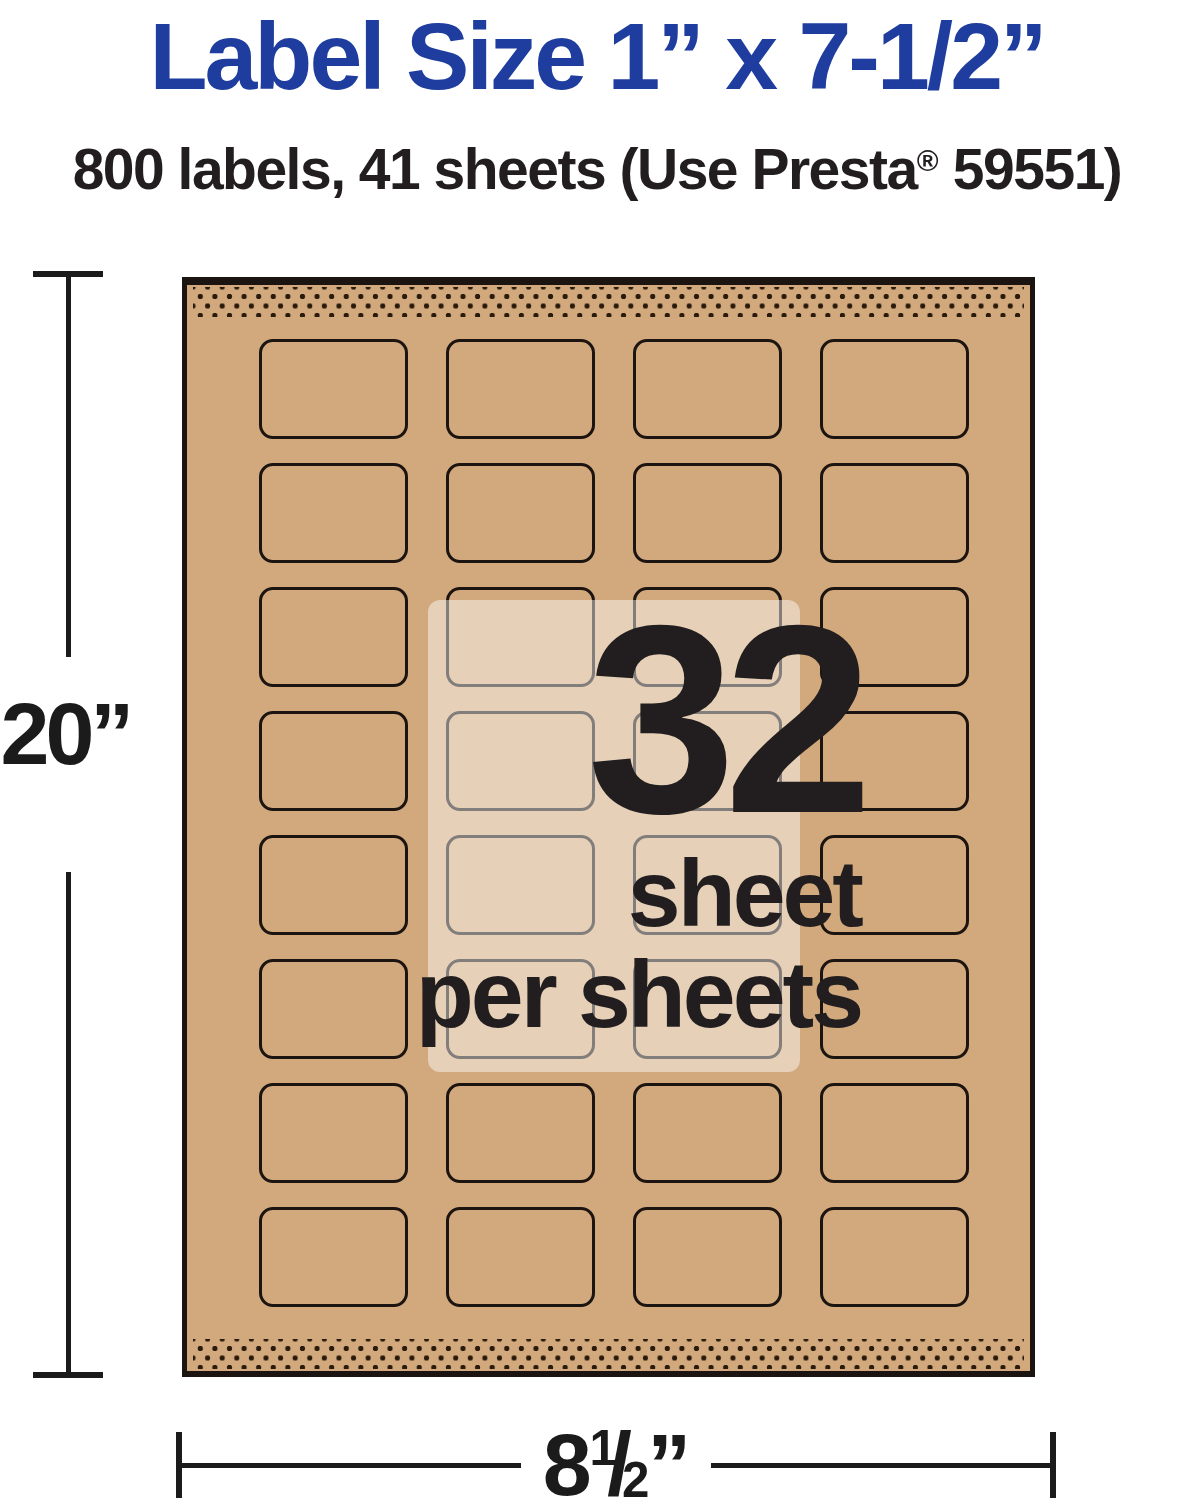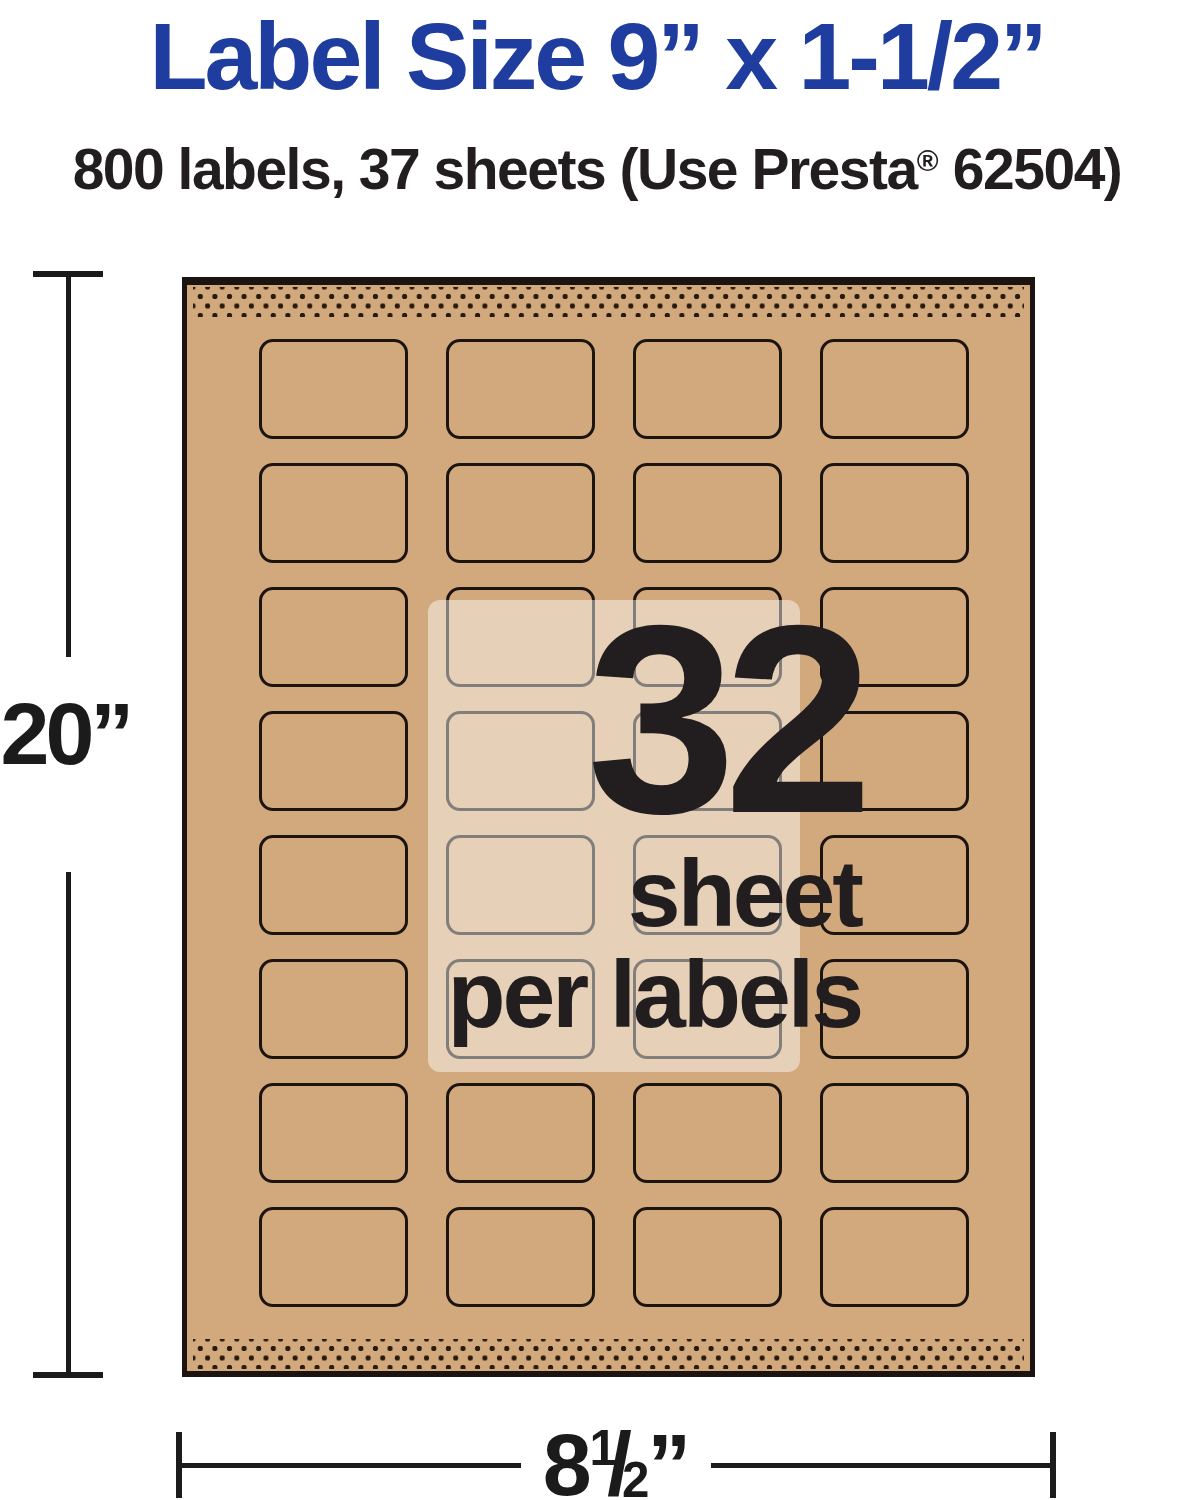--- a/index.html
+++ b/index.html
@@ -183,24 +183,24 @@
   }
   .dim-width .w-num { font-size: 0.56em; vertical-align: 0.6em; }
   .dim-width .w-slash { font-size: 1.02em; margin: 0 -8px; display: inline-block; }
   .dim-width .w-den { font-size: 0.56em; vertical-align: -0.04em; }
 </style>
 </head>
 <body>
 
 <div class="canvas">
 
-  <div class="page-title">Label Size 9” x 1-1/2”</div>
+  <div class="page-title">Label Size 1” x 7-1/2”</div>
 
   <div class="page-subtitle">
-    <span>800 labels, 37 sheets (Use Presta</span><span class="reg">®</span><span> 62504)</span>
+    <span>800 labels, 41 sheets (Use Presta</span><span class="reg">®</span><span> 59551)</span>
   </div>
 
   <div class="sheet">
     <div class="dot-band top"></div>
     <div class="dot-band bottom"></div>
 
     <div class="label-grid">
         <div class="label-cell" style="left: 72px; top: 54px;"></div>
         <div class="label-cell" style="left: 259px; top: 54px;"></div>
         <div class="label-cell" style="left: 446px; top: 54px;"></div>
@@ -233,21 +233,21 @@
         <div class="label-cell" style="left: 259px; top: 922px;"></div>
         <div class="label-cell" style="left: 446px; top: 922px;"></div>
         <div class="label-cell" style="left: 633px; top: 922px;"></div>
       </div>
 
     <div class="center-overlay"></div>
 
     <div class="count-block">
       <div class="count-number">32</div>
       <div class="count-line2">sheet</div>
-      <div class="count-line3">per labels</div>
+      <div class="count-line3">per sheets</div>
     </div>
   </div>
 
   <div class="dim-height">
     <div class="cap-top"></div>
     <div class="seg seg-upper"></div>
     <div class="dim-text">20”</div>
     <div class="seg seg-lower"></div>
     <div class="cap-bottom"></div>
   </div>

